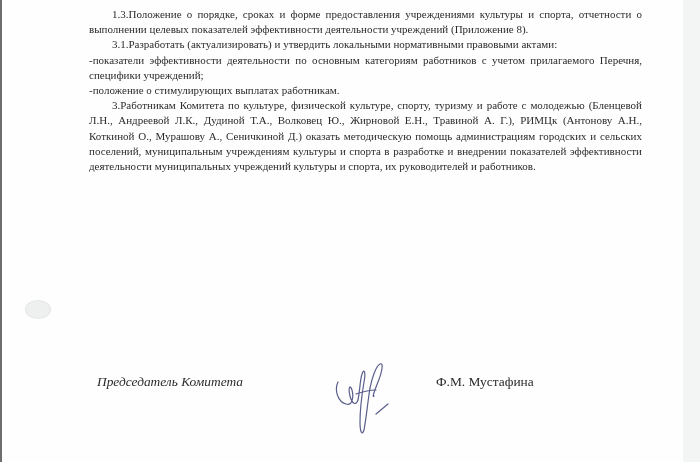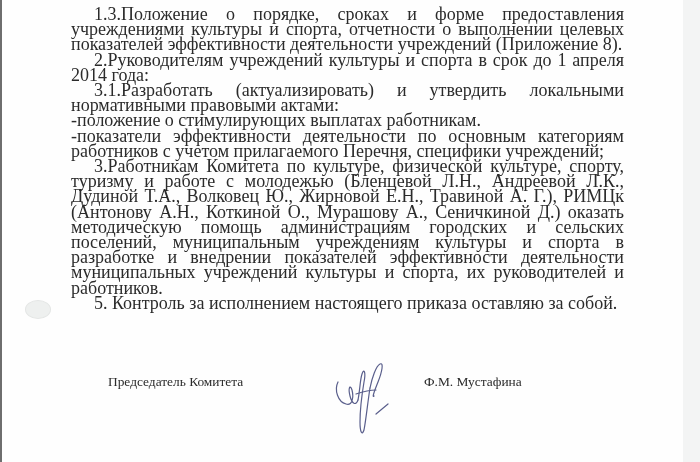--- a/index.html
+++ b/index.html
@@ -7,45 +7,43 @@
     width: 700px; height: 462px; overflow: hidden;
     background: #fefefe;
     position: relative;
     font-family: "Liberation Serif", "DejaVu Serif", serif;
     color: #2b2b2b;
   }
   .left-edge { position: absolute; left: 0; top: 0; width: 2px; height: 462px; background: #6e6e6e; }
   .right-band { position: absolute; left: 683px; top: 0; width: 17px; height: 462px; background: #f3f4f4; }
   .punch-hole { position: absolute; left: 25px; top: 300px; width: 24px; height: 17px; border-radius: 50%; background: #eef0ef; border: 1px solid #e4e6e5; }
   .doc {
-    position: absolute; left: 71px; top: 7px; width: 553px;
-    font-size: 18px; line-height: 15.2px;
+    position: absolute; left: 89px; top: 7px; width: 553px;
+    font-size: 11px; line-height: 15.2px;
   }
   .p { margin: 0; text-align: justify; text-align-last: left; }
   .indent { text-indent: 23px; }
   .sig-row { position: absolute; top: 374px; left: 0; width: 700px; font-size: 13.4px; }
-  .sig-title { position: absolute; left: 108px; }
-  .sig-name { position: absolute; left: 424px; }
+  .sig-title { position: absolute; left: 97px; font-style: italic; }
+  .sig-name { position: absolute; left: 436px; }
   .signature { position: absolute; left: 330px; top: 360px; width: 70px; height: 80px; }
 </style>
 </head>
 <body>
 
 <div class="left-edge"></div>
 <div class="right-band"></div>
 <div class="punch-hole"></div>
 
 <div class="doc">
   <p class="p indent">1.3.Положение о порядке, сроках и форме предоставления учреждениями культуры и спорта, отчетности о выполнении целевых показателей эффективности деятельности учреждений (Приложение 8).</p>
-  <p class="p indent">2.Руководителям учреждений культуры и спорта  в срок до 1 апреля 2014 года:</p>
   <p class="p indent">3.1.Разработать (актуализировать) и утвердить локальными нормативными правовыми актами:</p>
+  <p class="p">-показатели эффективности деятельности по основным категориям работников с учетом прилагаемого Перечня, специфики учреждений;</p>
   <p class="p">-положение о стимулирующих выплатах работникам.</p>
-  <p class="p">-показатели эффективности деятельности по основным категориям работников с учетом прилагаемого Перечня, специфики учреждений;</p>
   <p class="p indent">3.Работникам Комитета по культуре, физической культуре, спорту, туризму и работе с молодежью (Бленцевой Л.Н., Андреевой Л.К., Дудиной Т.А., Волковец Ю., Жирновой Е.Н., Травиной А. Г.),  РИМЦк (Антонову А.Н., Коткиной О., Мурашову А., Сеничкиной Д.) оказать методическую помощь администрациям городских и сельских поселений, муниципальным учреждениям культуры и спорта в разработке и внедрении показателей эффективности деятельности муниципальных учреждений культуры и спорта, их руководителей и работников.</p>
-  <p class="p indent">5. Контроль за исполнением настоящего приказа оставляю за собой.</p>
 </div>
 
 <div class="sig-row">
   <span class="sig-title">Председатель Комитета</span>
   <span class="sig-name">Ф.М. Мустафина</span>
 </div>
 
 <svg class="signature" viewBox="0 0 70 80">
   <g fill="none" stroke="#5a5f8c" stroke-width="1.2" stroke-linecap="round" stroke-linejoin="round">
     <path d="M8 22 C4 30, 8 42, 16 44 C22 46, 24 38, 22 30 C20 24, 18 28, 20 36 C22 44, 26 46, 28 40"></path>

